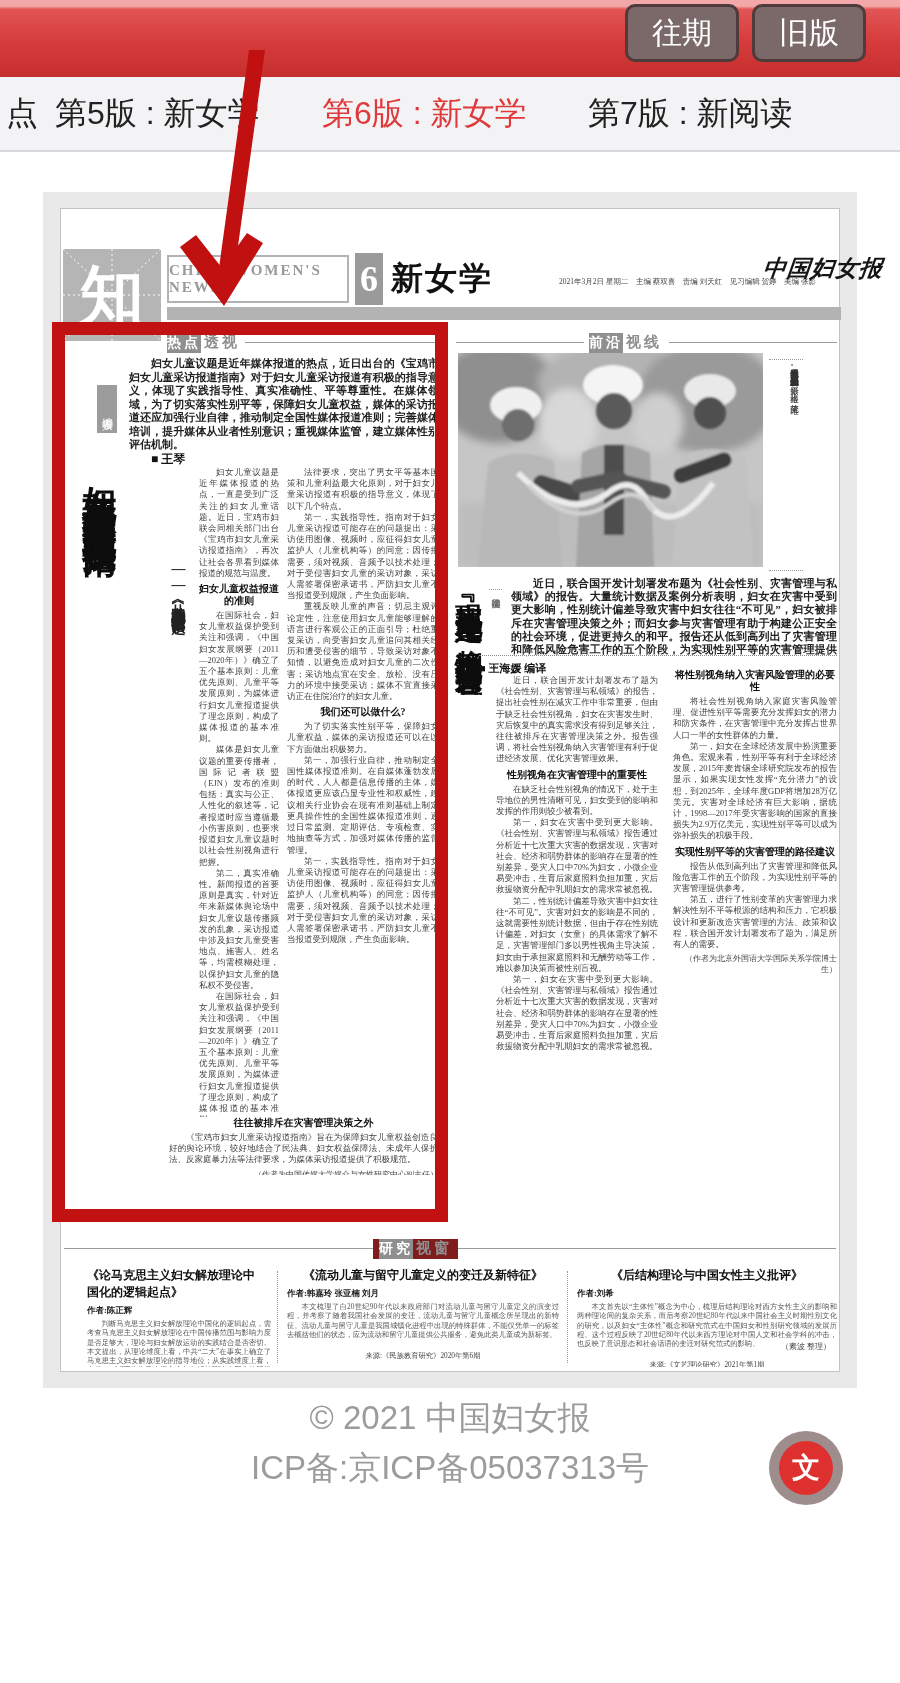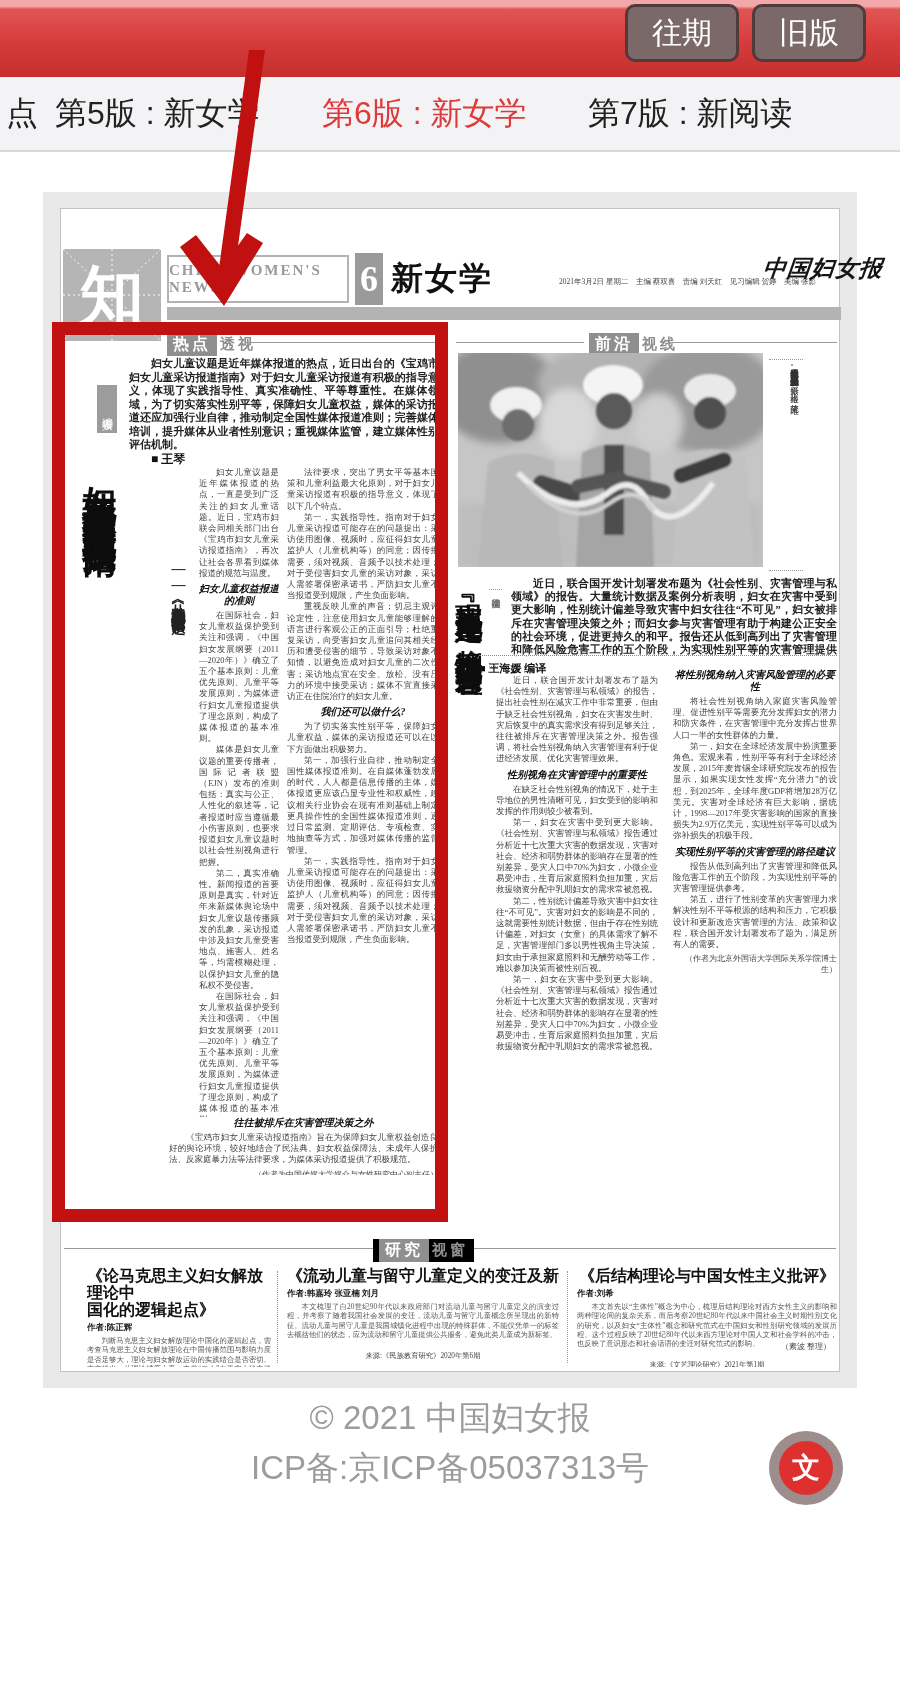--- a/index.html
+++ b/index.html
@@ -26,60 +26,60 @@
             color:#fff;font-size:64px;font-weight:bold;}
   .cwnbox{left:106px;top:46px;width:182px;height:48px;background:#fff;border:2px solid #b3b3b3;box-sizing:border-box;
           display:flex;align-items:center;justify-content:center;font-size:15px;font-weight:bold;color:#9a9a9a;letter-spacing:2px;}
   .sixbox{left:294px;top:44px;width:28px;height:52px;background:#9a9a9a;color:#fff;font-size:36px;font-weight:bold;
           display:flex;align-items:center;justify-content:center;}
   .sectname{left:330px;top:48px;font-size:32px;font-weight:bold;color:#111;letter-spacing:2px;}
   .dateline{left:498px;top:68px;font-size:7.5px;color:#444;white-space:nowrap;}
   .paperlogo{left:702px;top:44px;font-size:23px;font-weight:bold;font-style:italic;color:#151515;transform:skewX(-6deg);letter-spacing:1px;white-space:nowrap;}
   .graybar{left:106px;top:98px;width:674px;height:13px;background:#b3b3b3;}
   
-  .kbox{display:inline-block;background:#8f8f8f;color:#fff;font-size:16px;font-weight:bold;padding:1px 6px;letter-spacing:3px;}
+  .kbox{display:inline-block;background:#8f8f8f;color:#fff;font-size:14px;font-weight:bold;padding:1px 0;letter-spacing:3px;}
   .kout{display:inline-block;color:#8f8f8f;font-size:15px;font-weight:bold;letter-spacing:3px;margin-left:3px;}
   .kline{border-top:1.5px solid #9a9a9a;height:0;}
   
   .notetag{left:36px;top:176px;width:20px;height:48px;background:#9c9c9c;color:#fff;font-size:11px;
            writing-mode:vertical-rl;text-orientation:upright;display:flex;align-items:center;justify-content:center;letter-spacing:1px;}
   .notetext{left:68px;top:148px;width:310px;height:100px;font-size:11px;font-weight:bold;line-height:13.5px;
             text-align:justify;text-indent:2em;color:#222;overflow:hidden;}
   
   .bylineL{left:90px;top:242px;font-size:12px;font-weight:bold;color:#111;}
   .vtitle{left:14px;top:250px;height:716px;writing-mode:vertical-rl;text-orientation:upright;
           font-size:34px;font-weight:bold;color:#0d0d0d;letter-spacing:3px;line-height:48px;}
   .vsub{left:102px;top:352px;height:440px;writing-mode:vertical-rl;text-orientation:upright;
         font-size:14px;font-weight:bold;color:#222;letter-spacing:1px;line-height:30px;}
   .col{overflow:hidden;}
   .col p{margin:0;text-indent:2em;text-align:justify;font-size:8.5px;line-height:11.2px;color:#3f3f3f;}
-  .col p.sub{text-indent:0;text-align:center;font-weight:bold;font-size:10px;color:#101010;margin:4px 0 3px 0;line-height:12px;font-style:italic;}
+  .col p.sub{text-indent:0;text-align:center;font-weight:bold;font-size:10px;color:#101010;margin:4px 0 3px 0;line-height:12px;}
   .col p.endnote{text-indent:0;text-align:right;font-size:8px;color:#444;margin-top:3px;}
   .colL1{left:138px;top:258px;width:80px;height:650px;}
   .colL2{left:226px;top:258px;width:152px;height:650px;}
   .botblock{left:108px;top:904px;width:269px;height:62px;}
   
   .photo{left:397px;top:144px;width:305px;height:214px;background:#c9c9c9;overflow:hidden;}
   .caption{left:708px;top:150px;width:34px;height:204px;writing-mode:vertical-rl;text-orientation:upright;
            font-size:8.5px;color:#333;line-height:16px;border-top:1px dotted #999;border-bottom:1px dotted #999;padding:3px 0;overflow:hidden;}
   .vheadR{left:388px;top:372px;height:622px;writing-mode:vertical-rl;text-orientation:upright;
           font-size:27px;font-weight:bold;color:#0d0d0d;letter-spacing:2px;line-height:40px;}
   .tiplabel{left:428px;top:380px;height:72px;writing-mode:vertical-rl;text-orientation:upright;
             font-size:9px;color:#666;border-top:1px dotted #999;border-bottom:1px dotted #999;padding:2px 0;}
   .introR{left:450px;top:368px;width:326px;height:80px;font-size:11px;font-weight:bold;line-height:13.2px;
           text-align:justify;text-indent:2em;color:#222;overflow:hidden;}
   .dotsep{left:418px;top:446px;width:358px;border-top:1px dotted #888;height:0;}
   .bylineR{left:418px;top:452px;font-size:11px;font-weight:bold;color:#111;}
   .colR1{left:435px;top:466px;width:162px;height:520px;}
   .colR2{left:612px;top:456px;width:164px;height:532px;}
   
   .bandline{left:3px;top:1039px;width:772px;border-top:1.5px solid #9a9a9a;height:0;}
-  .bandlabel{left:312px;top:1030px;background:#000000;padding:0 6px;}
+  .bandlabel{left:312px;top:1030px;background:#7f1d1d;padding:0 6px;}
   .ra{top:1058px;height:100px;overflow:hidden;}
-  .ra .rtitle{font-size:16px;font-weight:bold;color:#111;line-height:17px;margin:0;}
+  .ra .rtitle{font-size:12px;font-weight:bold;color:#111;line-height:17px;margin:0;}
   .ra .rtitle.center{text-align:center;white-space:nowrap;}
   .ra .rauthor{font-size:8.5px;font-weight:bold;color:#222;margin:4px 0 2px 0;}
   .ra .rbody{font-size:7.3px;line-height:9.3px;color:#555;text-align:justify;text-indent:2em;margin:0;overflow:hidden;}
   .ra .rsource{font-size:7.3px;color:#444;text-align:center;margin-top:12px;}
   .ra1{left:26px;width:184px;}
   .ra2{left:226px;width:272px;}
   .ra3{left:516px;width:260px;}
   .rsep{top:1062px;height:92px;border-left:1px dotted #999;width:0;}
   .rsep1{left:216px}.rsep2{left:506px}
   .zhengli{left:640px;top:1132px;width:130px;text-align:right;font-size:8px;color:#444;}

